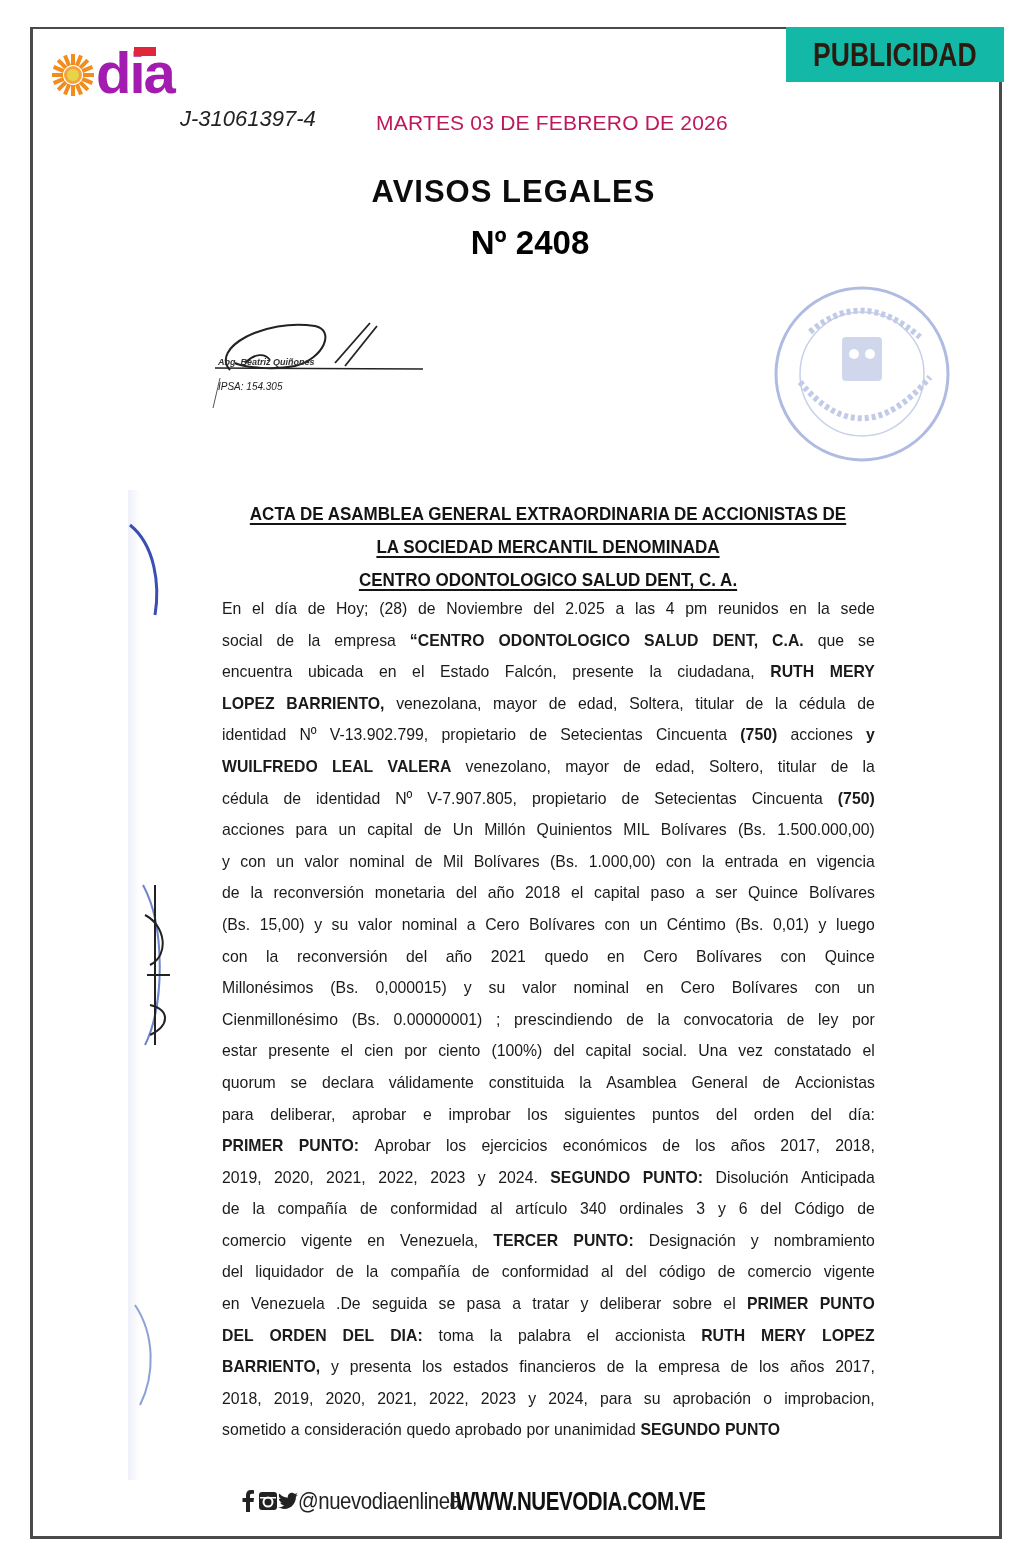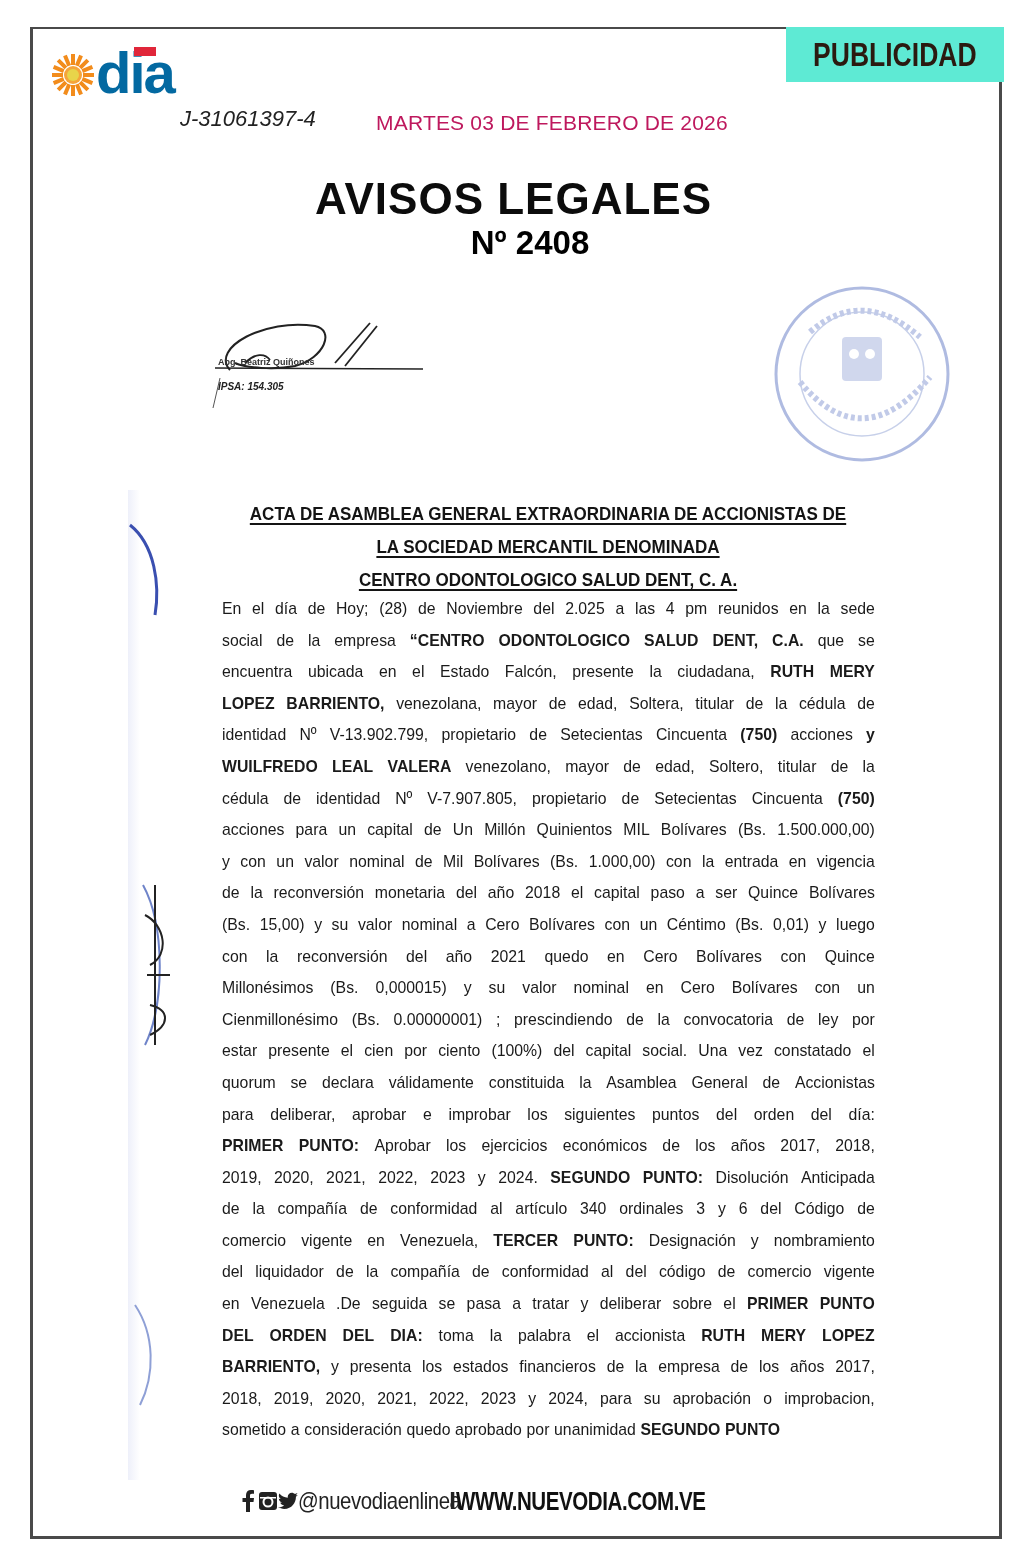--- a/index.html
+++ b/index.html
@@ -1,37 +1,37 @@
 <!DOCTYPE html>
 <html><head>
 <meta charset="utf-8">
 <style>
   html, body { margin: 0; padding: 0; background: #ffffff; }
   body { width: 1027px; height: 1550px; position: relative; overflow: hidden; font-family: "Liberation Sans", sans-serif; color: #111; }
 
   .frame { position: absolute; left: 30px; top: 27px; width: 972px; height: 1512px; border: 3px solid #4a4a4a; border-top-width: 2px; box-sizing: border-box; background: #fff; }
 
-  .publicidad { position: absolute; left: 786px; top: 27px; width: 218px; height: 55px; background: #5eead4; display: flex; align-items: center; justify-content: center; }
+  .publicidad { position: absolute; left: 786px; top: 27px; width: 218px; height: 55px; background: #14b8a6; display: flex; align-items: center; justify-content: center; }
   .publicidad span { font-family: "Liberation Sans", sans-serif; font-weight: 700; font-size: 34px; color: #2b1a10; letter-spacing: 0px; transform: scaleX(0.78); display: inline-block; }
 
   .logo { position: absolute; left: 50px; top: 44px; height: 60px; display: flex; align-items: baseline; font-family: "Liberation Sans", sans-serif; font-weight: 700; font-size: 58px; letter-spacing: -2px; line-height: 1; }
   .logo .nuev { color: #f28c1c; }
-  .logo .dia { color: #0369a1; position: relative; text-align: center; }
+  .logo .dia { color: #a21caf; position: relative; text-align: center; }
   .logo .dia .accent { position: absolute; left: 38px; top: 3px; width: 22px; height: 9px; background: #e0263a; }
   .sun { display: inline-block; width: 44px; height: 44px; margin: 0 1px; position: relative; top: 4px; }
 
   .rif { position: absolute; left: 180px; top: 106px; font-size: 22px; color: #222; font-style: italic; }
   .date { position: absolute; left: 376px; top: 111px; font-size: 21px; color: #be185d; letter-spacing: 0.2px; }
 
-  .title { position: absolute; left: 0; width: 1027px; top: 174px; text-align: center; font-weight: 700; font-size: 44px; color: #0c0c0c; letter-spacing: 1px; }
+  .title { position: absolute; left: 0; width: 1027px; top: 174px; text-align: center; font-weight: 700; font-size: 31px; color: #0c0c0c; letter-spacing: 1px; }
   .number { position: absolute; left: 0; width: 1060px; top: 224px; text-align: center; font-weight: 700; font-size: 33px; color: #000; }
 
   .signature-top { position: absolute; left: 205px; top: 308px; width: 230px; height: 110px; }
-  .sig-name { position: absolute; left: 218px; top: 357px; font-size: 9px; font-weight: 700; color: #333; }
-  .sig-ipsa { position: absolute; left: 218px; top: 381px; font-size: 10px; font-style: italic; font-weight: 700; color: #222; }
+  .sig-name { position: absolute; left: 218px; top: 357px; font-size: 9px; font-style: italic; font-weight: 700; color: #333; }
+  .sig-ipsa { position: absolute; left: 218px; top: 381px; font-size: 10px; font-style: italic; font-weight: 400; color: #222; }
 
   .stamp { position: absolute; left: 770px; top: 282px; width: 185px; height: 185px; opacity: 0.55; }
 
   .scan-strip { position: absolute; left: 128px; top: 490px; width: 12px; height: 990px; background: linear-gradient(to right, #eef0fa, #ffffff); }
   .left-sig { position: absolute; left: 125px; top: 505px; width: 60px; height: 960px; }
 
   .heading { position: absolute; left: 222px; width: 652px; top: 497px; text-align: center; font-weight: 700; font-size: 18.5px; line-height: 33px; color: #141414; transform: scaleX(0.92); transform-origin: center top; }
   .heading div span { text-decoration: underline; text-underline-offset: 3px; text-decoration-thickness: 2px; }
 
   .body-text { position: absolute; left: 222px; top: 593px; width: 653px; }

